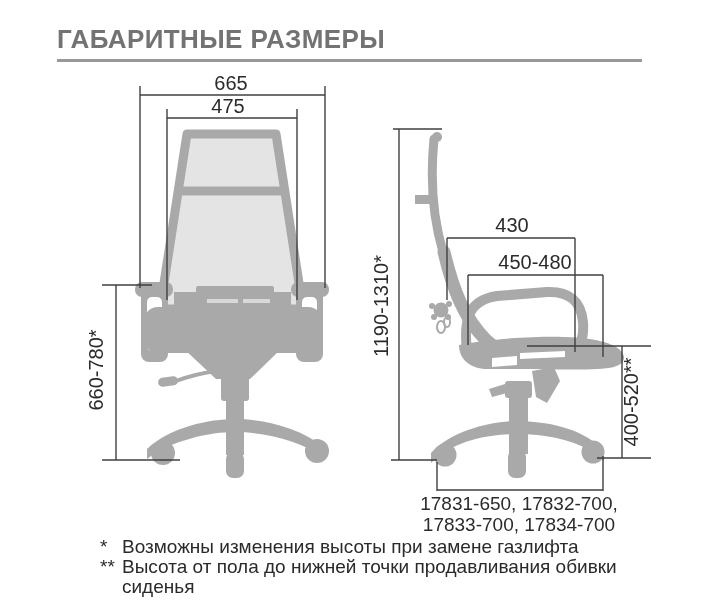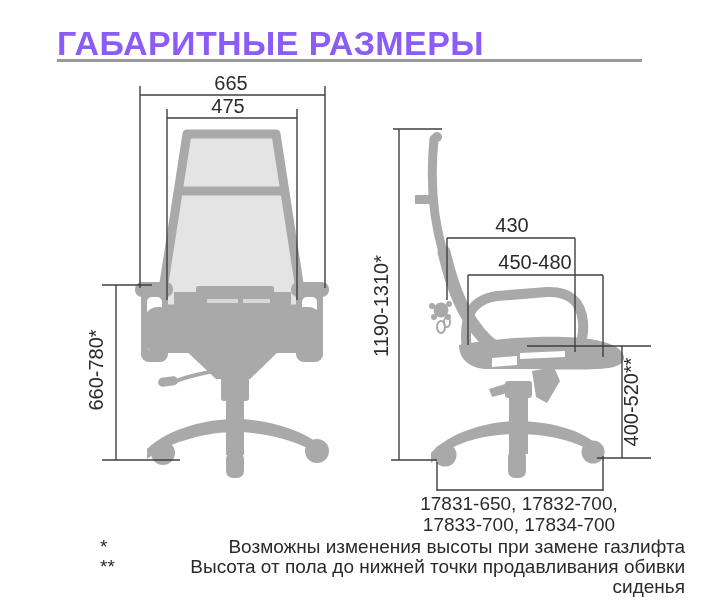--- a/index.html
+++ b/index.html
@@ -1,29 +1,29 @@
 <!DOCTYPE html>
 <html><head>
 <meta charset="utf-8">
 <style>
   html,body{margin:0;padding:0;background:#ffffff;}
   .page{position:relative;width:720px;height:614px;background:#fff;overflow:hidden;
         font-family:"Liberation Sans",sans-serif;color:#1c1c1c;}
-  .title{position:absolute;left:57px;top:24px;font-size:34px;font-weight:bold;
-         letter-spacing:.4px;color:#8b5cf6;white-space:nowrap;}
+  .title{position:absolute;left:57px;top:24px;font-size:26px;font-weight:bold;
+         letter-spacing:.4px;color:#737373;white-space:nowrap;}
   .title-rule{position:absolute;left:57px;top:59px;width:585px;height:3px;background:#999;}
   svg{position:absolute;left:0;top:0;}
   svg text{font-family:"Liberation Sans",sans-serif;fill:#2b2b2b;}
   .dim-num{font-size:20px;}
   .model-num{font-size:19px;}
   .footnotes{position:absolute;left:100px;top:537px;width:585px;font-size:19px;
              line-height:20px;color:#2a2a2a;}
   .fn-row{display:flex;align-items:flex-start;}
   .fn-marker{flex:0 0 22px;text-align:left;}
-  .fn-text{flex:1;text-align:right;}
+  .fn-text{flex:1;}
 </style>
 </head>
 <body>
 
 <div class="page">
 
   <div class="title">ГАБАРИТНЫЕ РАЗМЕРЫ</div>
   <div class="title-rule"></div>
 
   <svg width="720" height="614" viewBox="0 0 720 614">

